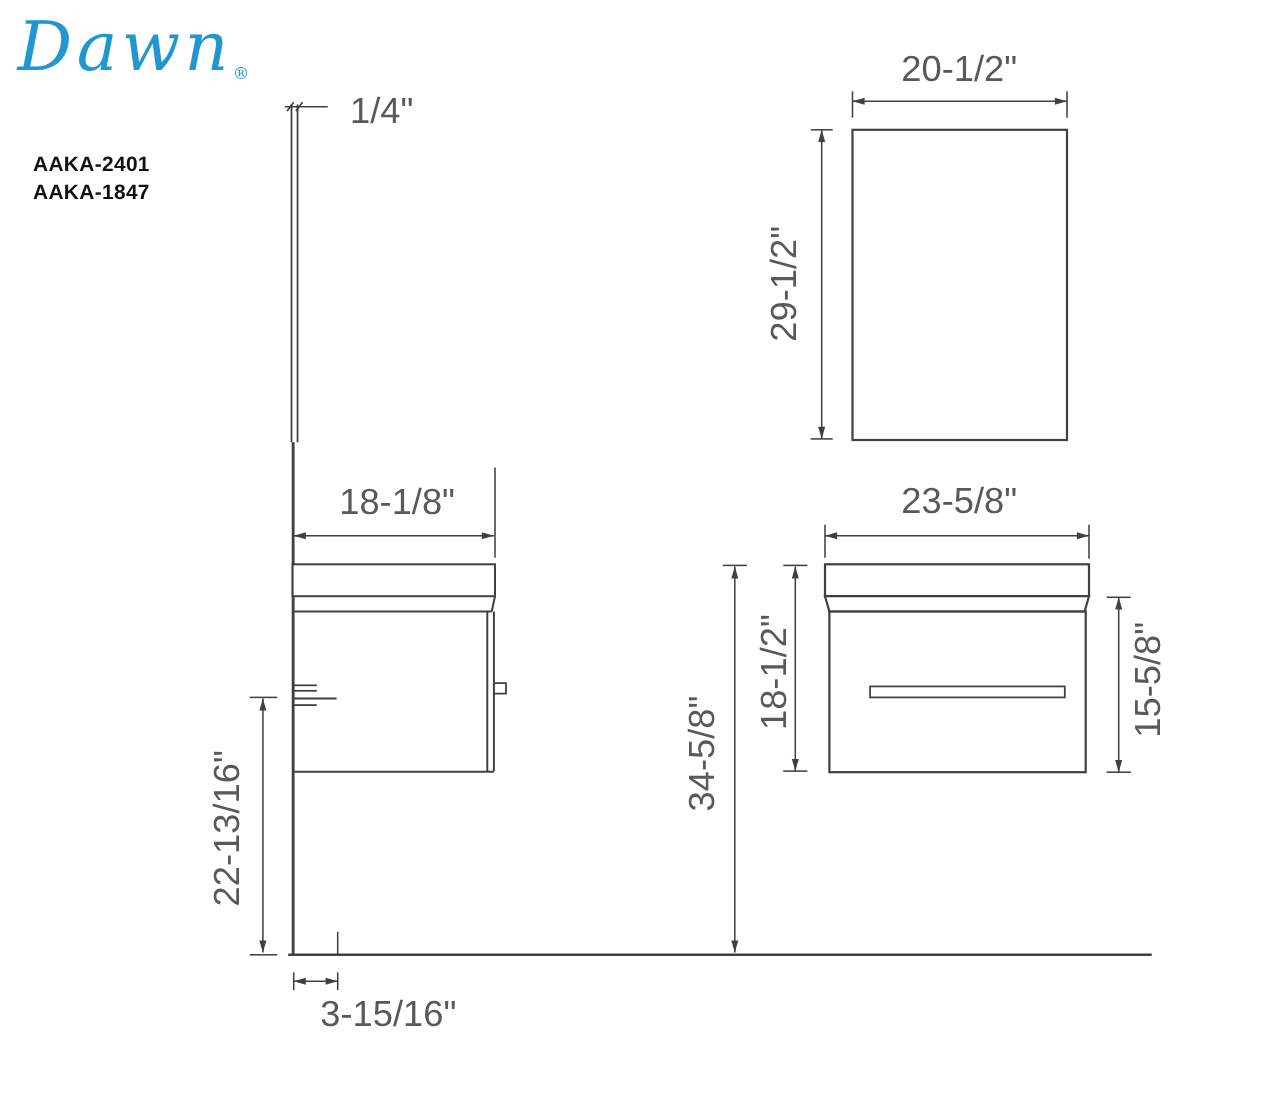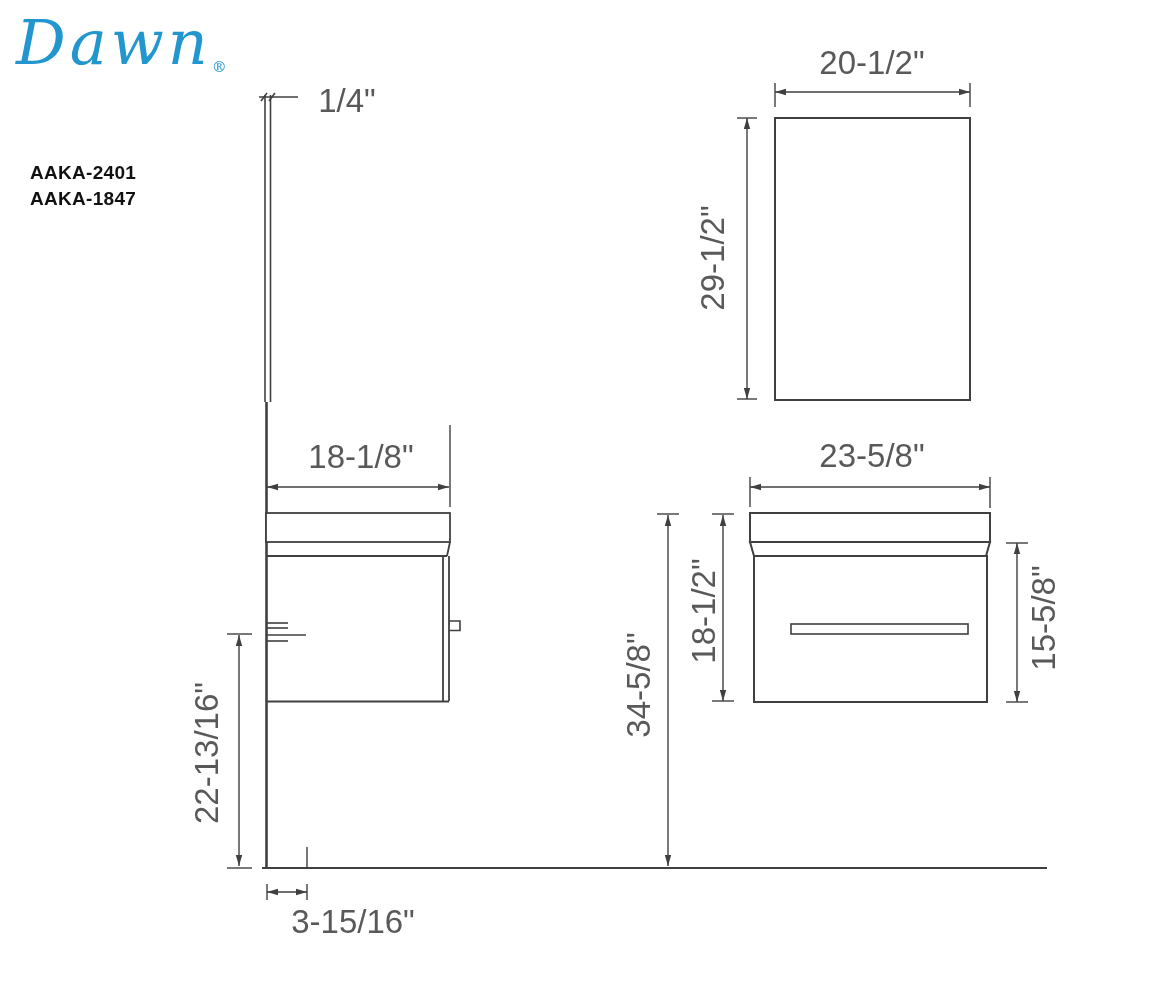--- a/index.html
+++ b/index.html
@@ -20,21 +20,21 @@
     letter-spacing:4px;
     white-space:nowrap;
   }
   .logo .reg {
     font-size:15px;
     font-style:normal;
     letter-spacing:0;
     vertical-align:-8px;
   }
   .models {
-    position:absolute; left:30px; top:160px;
+    position:absolute; left:30px; top:137px;
     font-size:19px; font-weight:bold; color:#111111;
     line-height:26px; letter-spacing:0.3px;
     white-space:nowrap;
   }
   .dim {
     position:absolute;
     font-size:33px;
     color:#595959;
     white-space:nowrap;
     transform:translate(-50%,-50%);

